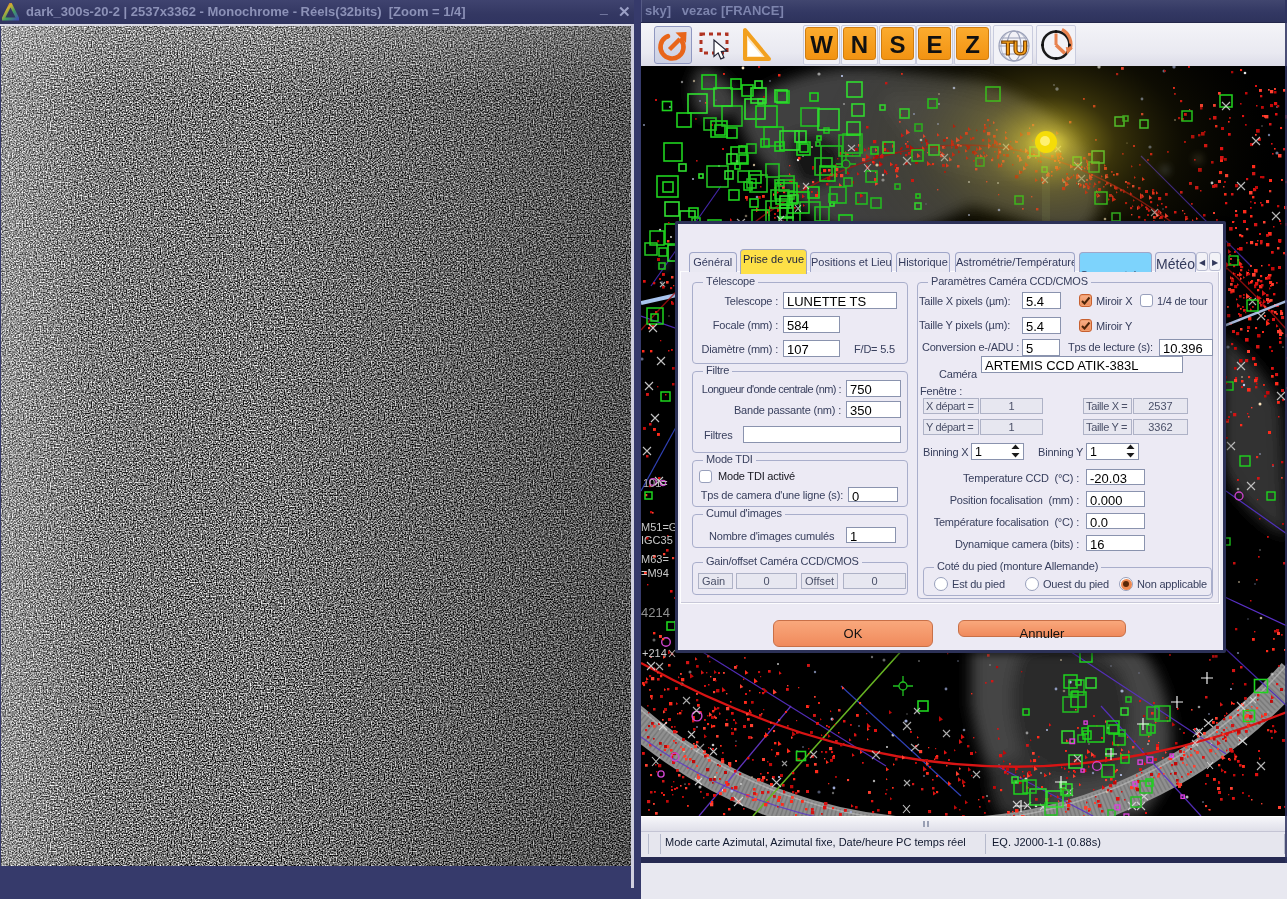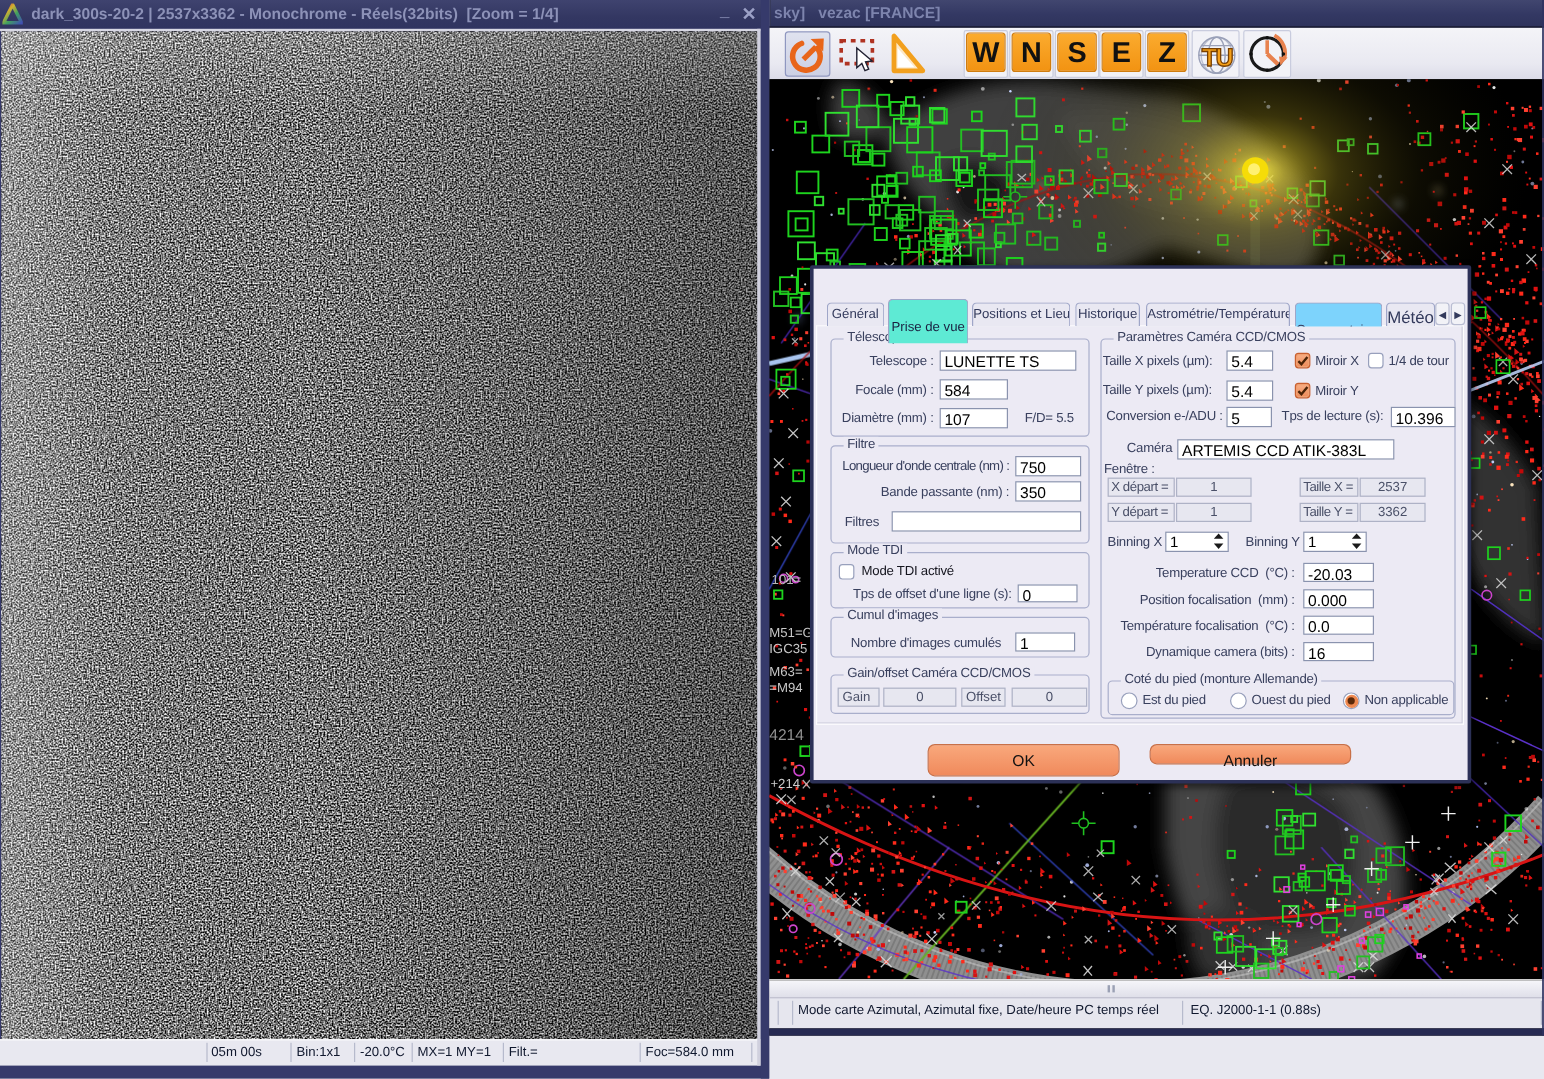--- a/index.html
+++ b/index.html
@@ -2806,50 +2806,35 @@
  <stop offset="0" stop-color="rgba(255,255,255,0.18)"></stop>
  <stop offset="0.08" stop-color="rgba(255,255,255,0.04)"></stop>
  <stop offset="1" stop-color="rgba(255,255,255,0)"></stop>
 </linearGradient>
 </defs>
 <rect width="631" height="840" filter="url(#nz)"></rect>
 <rect width="631" height="840" fill="url(#vig)"></rect>
 <rect width="631" height="840" fill="url(#vig2)"></rect>
 </svg>
 
-  <div class="abs" style="left:0;top:866px;width:634px;height:22px;background:#e8e8f0;border-top:1px solid #fff">
-    <div class="seg" style="left:172px"></div>
-    <div class="stxt" style="left:176px">05m 00s</div>
-    <div class="seg" style="left:242px"></div>
-    <div class="stxt" style="left:247px">Bin:1x1</div>
-    <div class="seg" style="left:295px"></div>
-    <div class="stxt" style="left:300px">-20.0°C</div>
-    <div class="seg" style="left:343px"></div>
-    <div class="stxt" style="left:348px">MX=1 MY=1</div>
-    <div class="seg" style="left:419px"></div>
-    <div class="stxt" style="left:424px">Filt.=</div>
-    <div class="seg" style="left:533px"></div>
-    <div class="stxt" style="left:538px">Foc=584.0 mm</div>
-    <div class="seg" style="left:626px"></div>
-  </div>
 
   <div class="abs" style="left:631px;top:24px;width:3px;height:864px;background:#d0d0de"></div>
   <div class="abs" style="left:634px;top:0;width:7px;height:899px;background:#363a6b"></div>
 </div>
 
 <div class="abs" style="left:675px;top:221px;width:551px;height:432px;background:#eceaf4;
      border:3px solid #2c3157;border-radius:2px;box-shadow:2px 3px 6px rgba(0,0,0,0.5)">
   <div class="abs" style="left:-3px;top:-3px;width:551px;height:432px">
 
 
   <div class="abs" style="left:5px;top:50px;width:540px;height:333px;background:#eceaf4;
        border:1px solid #fdfdfe;border-top:1px solid #fbfbfd;box-shadow:inset -1px -1px 0 #c8c8d8"></div>
 
   <div class="abs" style="left:13.5px;top:31px;width:48.5px;height:20px;background:#e9e8f2;border:1px solid #9fa6c8;border-bottom:none;border-radius:4px 4px 0 0;text-align:center;font-size:11px;padding-top:3px;color:#333a5c;overflow:hidden;white-space:nowrap">Général</div>
-  <div class="abs" style="left:65px;top:28px;width:67px;height:37px;background:#5eead4;border:1px solid #9fa6c8;border-bottom:none;border-radius:4px 4px 0 0;text-align:center;font-size:11px;padding-top:17px;color:#1a2040;z-index:3">Prise de vue</div>
+  <div class="abs" style="left:65px;top:28px;width:67px;height:25px;background:#fde047;border:1px solid #9fa6c8;border-bottom:none;border-radius:4px 4px 0 0;text-align:center;font-size:11px;padding-top:3px;color:#1a2040;z-index:3">Prise de vue</div>
   <div class="abs" style="left:135px;top:31px;width:82px;height:20px;background:#e9e8f2;border:1px solid #9fa6c8;border-bottom:none;border-radius:4px 4px 0 0;text-align:center;font-size:11px;padding-top:3px;color:#333a5c;overflow:hidden;white-space:nowrap">Positions et Lieu</div>
   <div class="abs" style="left:221px;top:31px;width:54px;height:20px;background:#e9e8f2;border:1px solid #9fa6c8;border-bottom:none;border-radius:4px 4px 0 0;text-align:center;font-size:11px;padding-top:3px;color:#333a5c;overflow:hidden;white-space:nowrap">Historique</div>
   <div class="abs" style="left:280px;top:31px;width:120px;height:20px;background:#e9e8f2;border:1px solid #9fa6c8;border-bottom:none;border-radius:4px 4px 0 0;text-align:center;font-size:11px;padding-top:3px;color:#333a5c;overflow:hidden;white-space:nowrap">Astrométrie/Température</div>
   <div class="abs" style="left:404px;top:31px;width:73px;height:20px;background:#7dd3fc;border:1px solid #9fa6c8;border-bottom:none;border-radius:4px 4px 0 0;text-align:left;font-size:11px;padding-top:16px;color:#333a5c;overflow:hidden;white-space:nowrap">Commentaires</div>
   <div class="abs" style="left:480px;top:31px;width:41px;height:20px;background:#e9e8f2;border:1px solid #9fa6c8;border-bottom:none;border-radius:4px 4px 0 0;text-align:center;font-size:14px;padding-top:3px;color:#333a5c;overflow:hidden;white-space:nowrap">Météo</div>
   <div class="abs" style="left:521px;top:31px;width:12px;height:19px;background:#f2f2f7;border:1px solid #b9bdd2;border-radius:3px;font-size:8px;text-align:center;line-height:19px;color:#333a5c">◀</div>
   <div class="abs" style="left:534px;top:31px;width:12px;height:19px;background:#f2f2f7;border:1px solid #b9bdd2;border-radius:3px;font-size:8px;text-align:center;line-height:19px;color:#333a5c">▶</div>
 
   <div class="grp" style="left:17px;top:61px;width:216px;height:82px"></div>
   <div class="grpl" style="left:28px;top:54px">Télescope</div>
@@ -2865,21 +2850,21 @@
   <div class="lblr" style="right:385px;top:162px;letter-spacing:-0.55px">Longueur d'onde centrale (nm) :</div>
   <div class="inp" style="left:171px;top:159px;width:55px;height:17px">750</div>
   <div class="lblr" style="right:385px;top:183px">Bande passante (nm) :</div>
   <div class="inp" style="left:171px;top:180px;width:55px;height:17px">350</div>
   <div class="lbl" style="left:29px;top:208px">Filtres</div>
   <div class="inp" style="left:68px;top:205px;width:158px;height:17px"></div>
   <div class="grp" style="left:17px;top:239px;width:216px;height:47px"></div>
   <div class="grpl" style="left:28px;top:232px">Mode TDI</div>
   <div class="cb" style="left:24px;top:249px;background:#fff;border:1px solid #98a0bc"></div>
   <div class="lbl" style="left:43px;top:249px;color:#15151e">Mode TDI activé</div>
-  <div class="lblr" style="right:383px;top:268px">Tps de offset d'une ligne (s):</div>
+  <div class="lblr" style="right:383px;top:268px">Tps de camera d'une ligne (s):</div>
   <div class="inp" style="left:173px;top:266px;width:50px;height:15px">0</div>
   <div class="grp" style="left:17px;top:293px;width:216px;height:34px"></div>
   <div class="grpl" style="left:28px;top:286px">Cumul d'images</div>
   <div class="lbl" style="left:34px;top:309px">Nombre d'images cumulés</div>
   <div class="inp" style="left:171px;top:306px;width:50px;height:16px">1</div>
   <div class="grp" style="left:17px;top:341px;width:216px;height:33px"></div>
   <div class="grpl" style="left:28px;top:334px">Gain/offset Caméra CCD/CMOS</div>
   <div class="sunk" style="left:23px;top:352px;width:35px;height:16px;line-height:14px;text-align:left;padding-left:3px">Gain</div>
   <div class="sunk" style="left:61px;top:352px;width:61px;height:16px;line-height:14px">0</div>
   <div class="sunk" style="left:126px;top:352px;width:37px;height:16px;line-height:14px;text-align:left;padding-left:3px">Offset</div>
@@ -2900,21 +2885,21 @@
   <div class="cb" style="left:404px;top:98px;background:linear-gradient(#f8b088,#ec8a58);border:1px solid #c86030;box-shadow:inset 0 0 0 1px #f0a070"></div>
   <svg width="13" height="13" style="position:absolute;left:404px;top:98px">
         <path d="M3,7 L5.5,9.5 L10.5,3.5" stroke="#4a2408" stroke-width="2" fill="none"></path>
       </svg>
   <div class="lbl" style="left:421px;top:99px">Miroir Y</div>
   <div class="lblr" style="right:207px;top:120px">Conversion e-/ADU :</div>
   <div class="inp" style="left:347px;top:118px;width:38px;height:17px">5</div>
   <div class="lbl" style="left:393px;top:120px">Tps de lecture (s):</div>
   <div class="inp" style="left:484px;top:118px;width:54px;height:17px">10.396</div>
   <div class="lbl" style="left:264px;top:147px">Caméra</div>
-  <div class="inp" style="left:306px;top:145px;width:181px;height:17px">ARTEMIS CCD ATIK-383L</div>
+  <div class="inp" style="left:306px;top:135px;width:202px;height:17px">ARTEMIS CCD ATIK-383L</div>
   <div class="lbl" style="left:245px;top:164px">Fenêtre :</div>
   <div class="sunk" style="left:248px;top:177px;width:56px;height:16px;line-height:14px;text-align:left;padding-left:2px;letter-spacing:-0.35px">X départ =</div>
   <div class="sunk" style="left:305px;top:177px;width:63px;height:16px;line-height:14px">1</div>
   <div class="sunk" style="left:408px;top:177px;width:49px;height:16px;line-height:14px;text-align:left;padding-left:2px;letter-spacing:-0.35px">Taille X =</div>
   <div class="sunk" style="left:458px;top:177px;width:55px;height:16px;line-height:14px">2537</div>
   <div class="sunk" style="left:248px;top:198px;width:56px;height:16px;line-height:14px;text-align:left;padding-left:2px;letter-spacing:-0.35px">Y départ =</div>
   <div class="sunk" style="left:305px;top:198px;width:63px;height:16px;line-height:14px">1</div>
   <div class="sunk" style="left:408px;top:198px;width:49px;height:16px;line-height:14px;text-align:left;padding-left:2px;letter-spacing:-0.35px">Taille Y =</div>
   <div class="sunk" style="left:458px;top:198px;width:55px;height:16px;line-height:14px">3362</div>
   <div class="lbl" style="left:248px;top:225px">Binning X</div>

